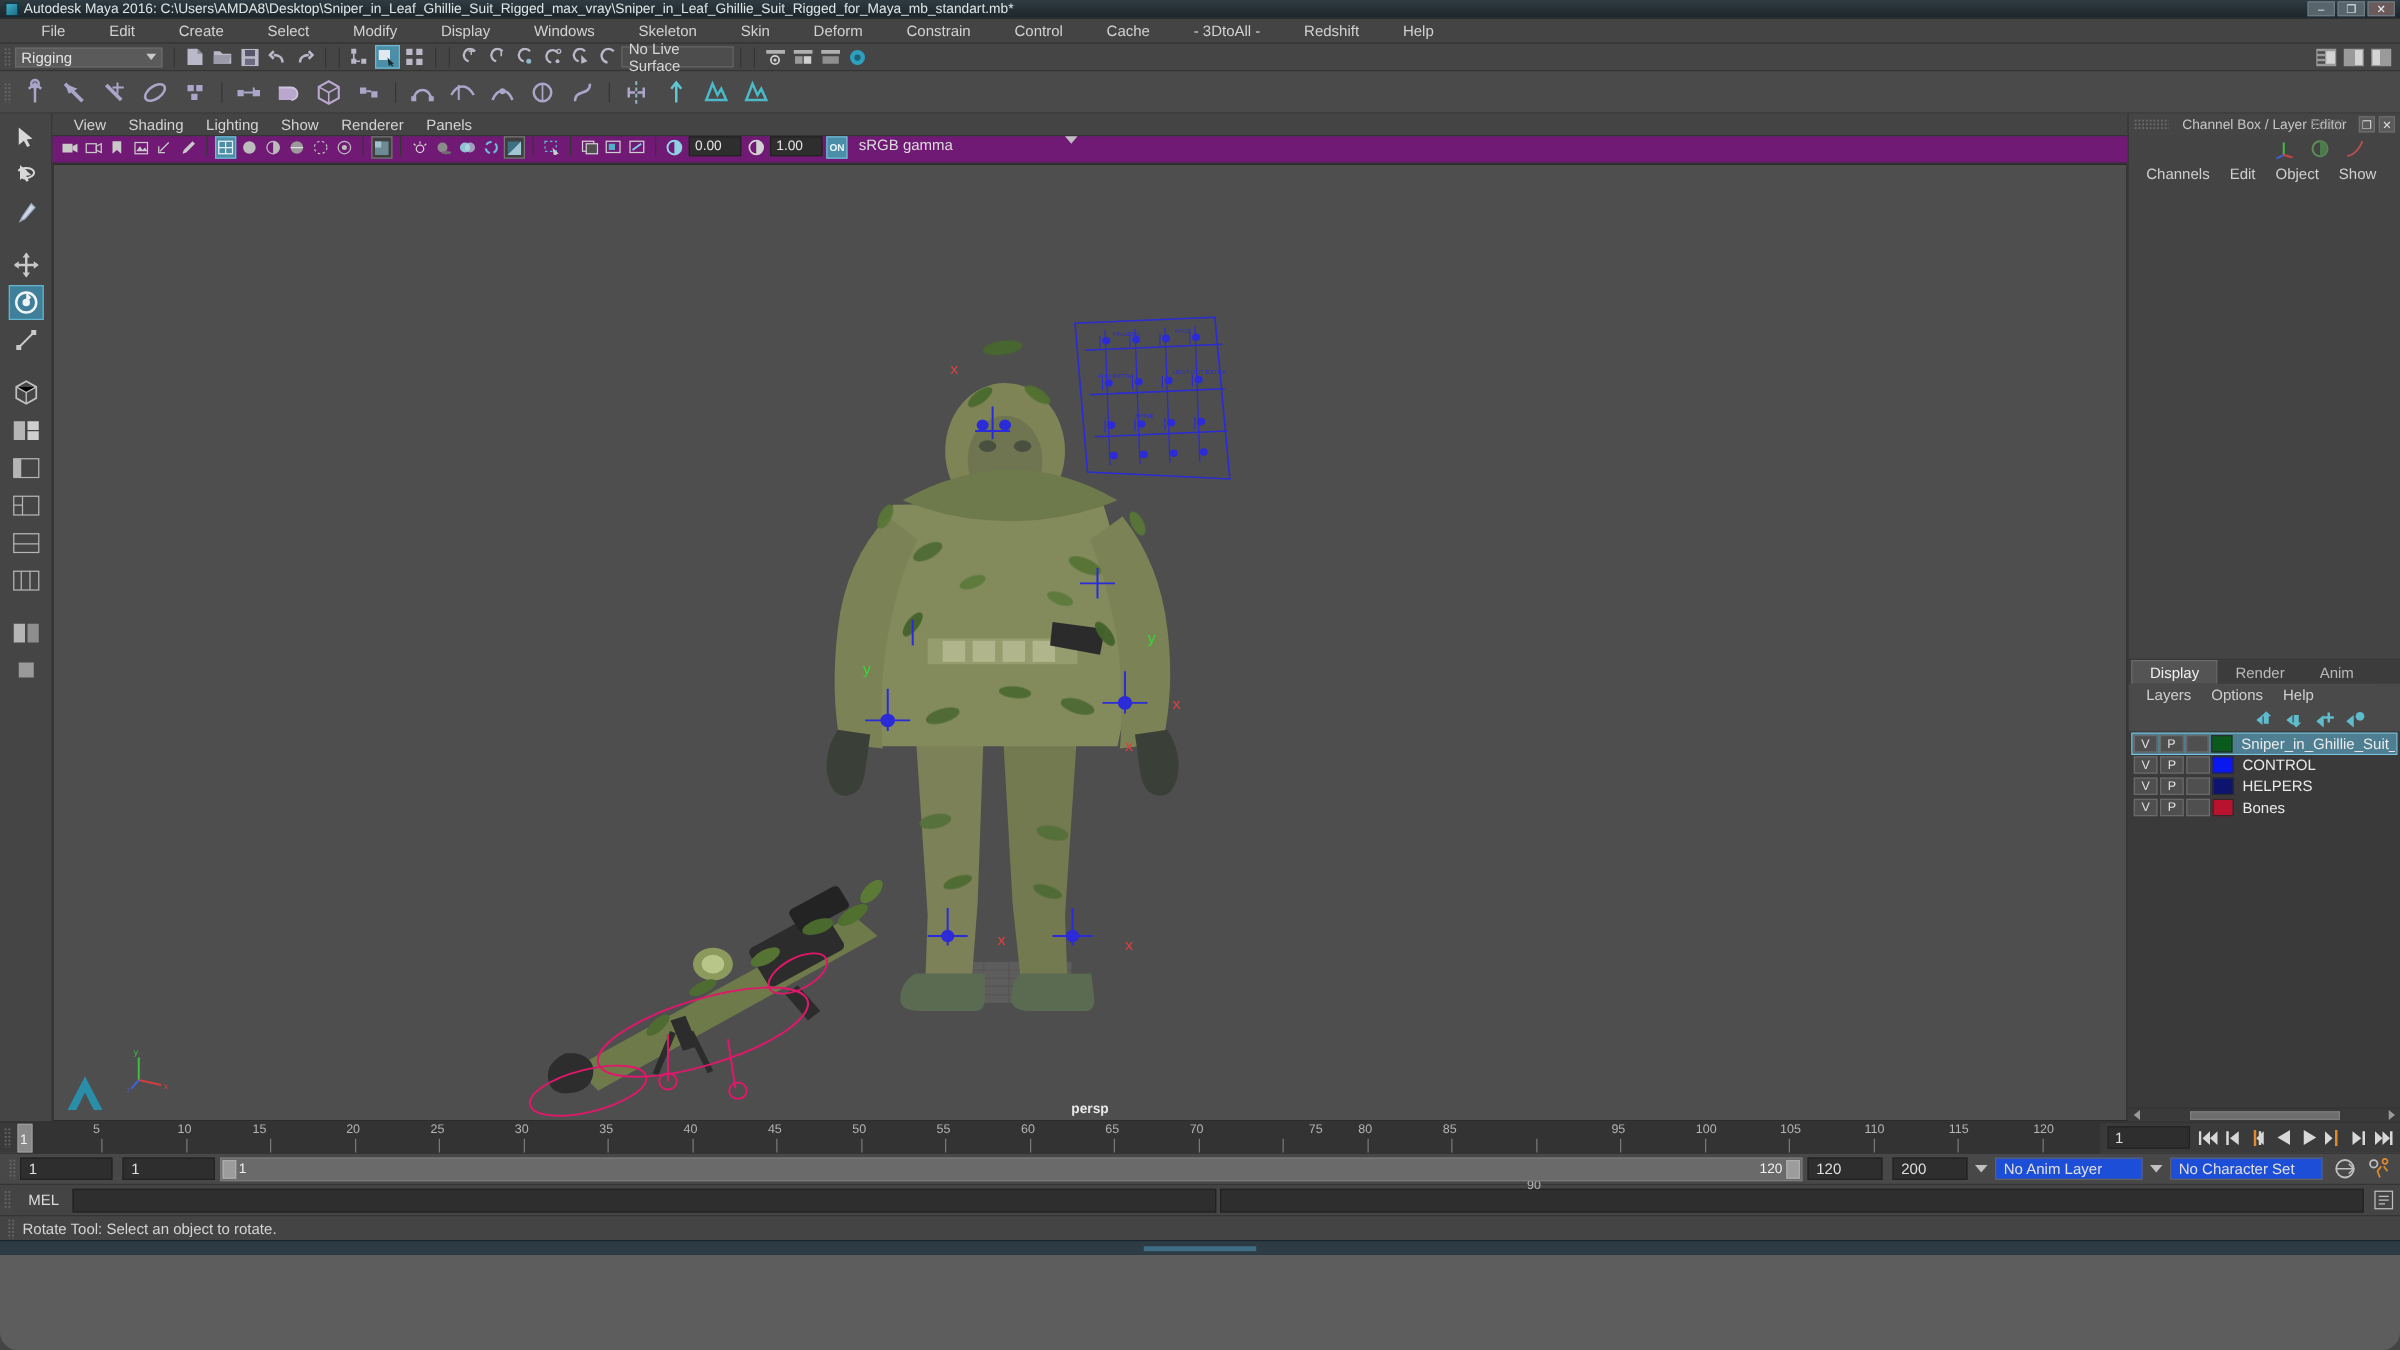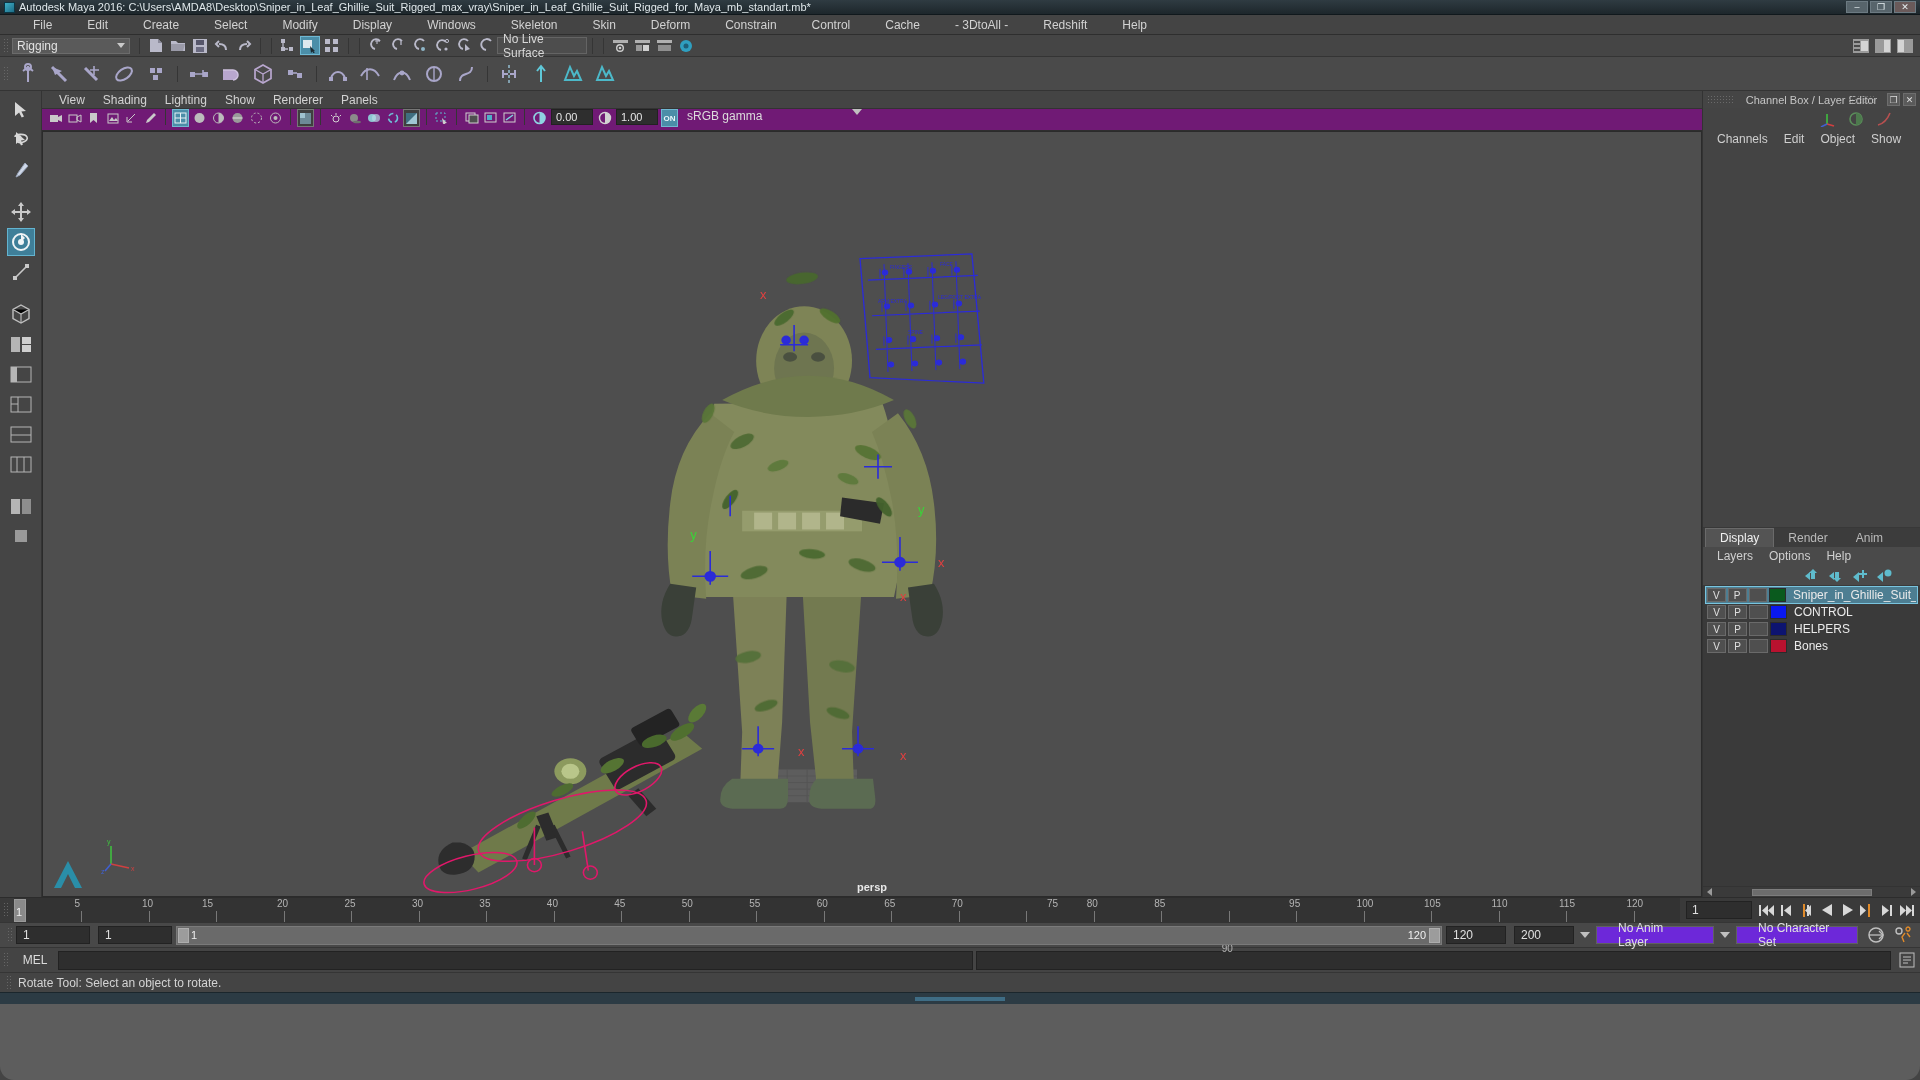--- a/index.html
+++ b/index.html
@@ -142,22 +142,22 @@
   .rangerow { height:25px; background:#484848; display:flex; align-items:center;
     border-top:1px solid #353535; padding-left:4px;}
   .rfield { height:18px; background:#2e2e2e; border:1px solid #222; color:#e0e0e0;
     font-size:12px; display:flex; align-items:center; padding-left:6px;}
   .rangebar { flex:1; height:19px; background:#6a6a6a; border:1px solid #7a7a7a;
      margin:0 4px; display:flex; align-items:center; justify-content:space-between;
      padding:0 1px; position:relative;}
   .rangebar .handle { width:11px; height:15px; background:#9c9c9c; border:1px solid #adadad;}
   .rangebar .lbl-l { position:absolute; left:14px; font-size:11px; color:#efefef;}
   .rangebar .lbl-r { position:absolute; right:15px; font-size:11px; color:#efefef;}
-  .selcombo { height:18px; background:#6d28d9; border:1px solid #606060; color:#e0e0e0;
-     font-size:12px; display:flex;align-items:center;padding:0 21px; }
+  .selcombo { height:18px; background:#1d4ed8; border:1px solid #606060; color:#e0e0e0;
+     font-size:12px; display:flex;align-items:center;padding:0 6px; }
   .dropcaret { width:0;height:0;border-left:5px solid transparent;border-right:5px solid transparent;
      border-top:6px solid #c0c0c0; margin:0 6px;}
 
   .melrow { height:25px; background:#444; display:flex; align-items:center;
      border-top:1px solid #353535;}
   .mel-label { width:46px; text-align:center; font-size:12px; color:#dcdcdc;}
   .mel-input { flex:1; height:19px; background:#2e2e2e; border:1px solid #222; margin-right:3px;}
   .mel-input2 { width:1090px; }
   .statusrow { height:20px; background:#444; display:flex; align-items:center;
      border-top:1px solid #353535; padding-left:18px; font-size:12px; color:#d4d4d4;}

